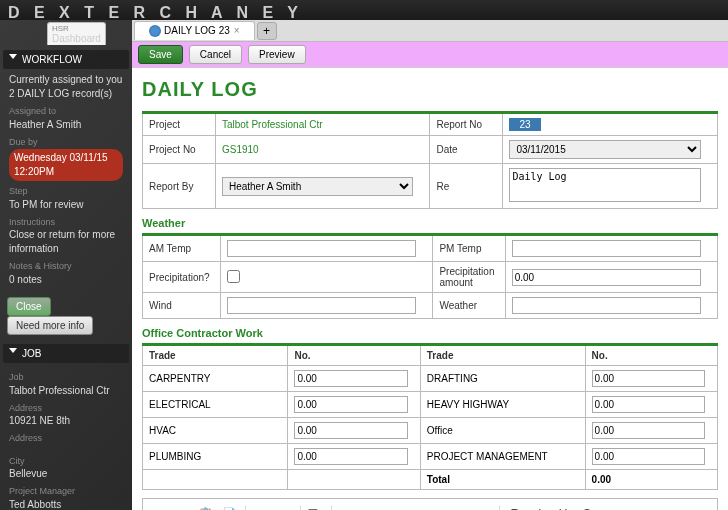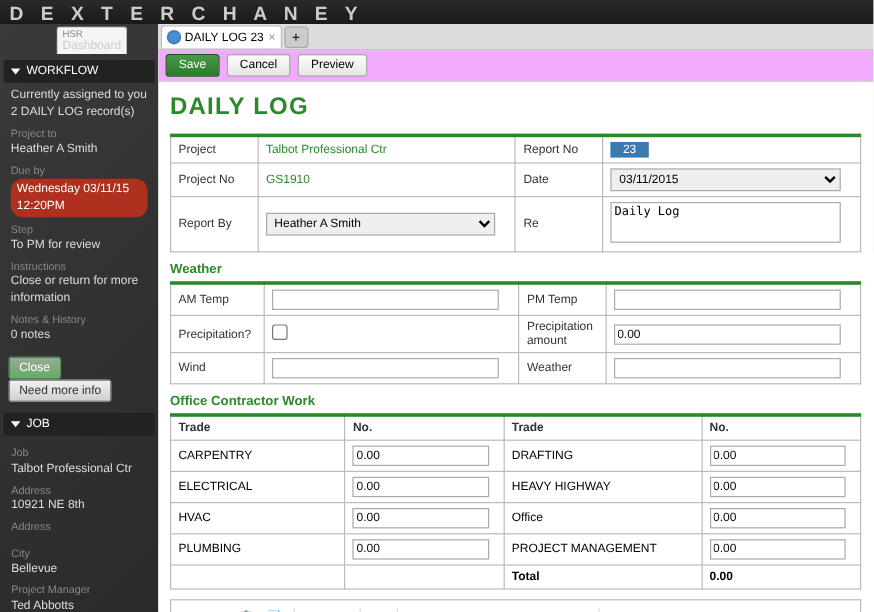--- a/index.html
+++ b/index.html
@@ -1,21 +1,21 @@
 <!DOCTYPE html>
 <html><head>
 <meta charset="utf-8">
 <style>
 * { box-sizing: border-box; margin: 0; padding: 0; }
 body { font-family: Arial, Helvetica, sans-serif; font-size: 11px; background: #e8e8e8; width: 728px; height: 510px; overflow: hidden; }
 .topbar { background: linear-gradient(#2a2a2a, #1a1a1a); height: 20px; color: #ccc; letter-spacing: 5px; font-size: 16px; padding: 4px 8px; font-weight: bold; }
 .container { display: flex; height: 490px; }
 .sidebar { width: 132px; background: linear-gradient(135deg, #3a3a3a, #2a2a2a); color: #ccc; padding: 0 3px; font-size: 10px; display: flex; flex-direction: column; }
 .tabs-row { display: flex; align-items: center; background: #ddd; height: 22px; border-bottom: 1px solid #bbb; padding-left: 2px; }
-.tab { display: flex; align-items: center; background: #f5f5f5; border: 1px solid #bbb; border-bottom: none; padding: 3px 4px; font-size: 10px; margin-right: 2px; border-radius: 3px 3px 0 0; cursor: pointer; }
+.tab { display: flex; align-items: flex-start; background: #f5f5f5; border: 1px solid #bbb; border-bottom: none; padding: 3px 14px; font-size: 10px; margin-right: 2px; border-radius: 3px 3px 0 0; cursor: pointer; }
 .tab.active { background: #fff; }
 .tab-close { margin-left: 4px; color: #888; cursor: pointer; }
 .add-tab { background: #ccc; width: 20px; text-align: center; cursor: pointer; border: 1px solid #aaa; border-radius: 3px; font-size: 12px; line-height: 16px; padding: 0; }
 .main { flex: 1; display: flex; flex-direction: column; background: #fff; overflow: hidden; }
 .toolbar-row { background: #f0abfc; padding: 3px 6px; border-bottom: 1px solid #ccc; }
 .btn { padding: 3px 10px; font-size: 10px; border: 1px solid #aaa; background: linear-gradient(#fdfdfd,#e5e5e5); border-radius: 3px; cursor: pointer; margin-right: 3px; }
 .btn.save { background: linear-gradient(#4a9a4a,#2a7a2a); color: #fff; border-color: #1a5a1a; }
 .content { padding: 6px 10px; overflow-y: auto; flex: 1; }
 h1.page-title { color: #2a8a2a; font-size: 20px; font-weight: bold; margin: 4px 0 10px; letter-spacing: 1px; }
 .section-title { color: #2a8a2a; font-weight: bold; font-size: 11px; margin: 8px 0 4px; }
@@ -26,21 +26,21 @@
 .form-table input[type=text], .form-table select, .form-table textarea { width: 95%; font-size: 10px; padding: 2px; border: 1px solid #aaa; }
 .form-table textarea { height: 34px; resize: none; }
 .val-link { color: #2a8a2a; }
 .val-highlight { background: #3a7ab0; color: #fff; padding: 1px 10px; display: inline-block; }
 .footer-row td { font-weight: bold; }
 .editor-box { border: 1px solid #bbb; margin-top: 8px; }
 .editor-toolbar { display: flex; align-items: center; padding: 4px; border-bottom: 1px solid #ddd; gap: 2px; flex-wrap: wrap; }
 .ed-btn { width: 22px; height: 22px; display: flex; align-items: center; justify-content: center; cursor: pointer; border-radius: 2px; font-size: 12px; color: #444; }
 .ed-sep { width: 1px; height: 18px; background: #ddd; margin: 0 2px; }
 .ed-sel { font-size: 10px; border: none; background: transparent; cursor: pointer; padding: 2px 4px; }
-.side-section-hdr { background: #222; color: #fff; padding: 4px 6px; font-size: 10px; display: flex; align-items: center; border-radius: 2px; margin-top: 3px; cursor: pointer; }
+.side-section-hdr { background: #222; color: #fff; padding: 4px 6px; font-size: 10px; display: flex; align-items: flex-start; border-radius: 2px; margin-top: 3px; cursor: pointer; }
 .side-arrow { display: inline-block; width: 0; height: 0; margin-right: 5px; }
 .side-arrow.down { border-left: 4px solid transparent; border-right: 4px solid transparent; border-top: 5px solid #fff; }
 .side-block { padding: 4px 6px; font-size: 10px; line-height: 1.4; }
 .side-lbl { color: #888; font-size: 9px; margin-top: 4px; }
 .side-val { color: #ddd; }
 .side-val.red { background: #b03020; color: #fff; padding: 2px 5px; display: inline-block; margin-top: 1px; border-radius: 10px; }
 .side-btn { padding: 3px 8px; font-size: 10px; border: 1px solid #888; background: linear-gradient(#f0f0f0,#d0d0d0); border-radius: 3px; cursor: pointer; margin-right: 3px; color: #333; }
 .side-btn.close { background: linear-gradient(#9a9,#6a6); color: #fff; border-color: #585; }
 .side-btn-row { padding: 6px 4px; }
 .scrollspace { flex: 1; overflow-y: auto; }
@@ -60,21 +60,21 @@
       </div>
     </div>
 
     <div class="side-section-hdr">
       <span class="side-arrow down"></span>
       <span>WORKFLOW</span>
     </div>
     <div class="side-block">
       <div class="side-val">Currently assigned to you</div>
       <div class="side-val">2 DAILY LOG record(s)</div>
-      <div class="side-lbl">Project to</div>
+      <div class="side-lbl">Assigned to</div>
       <div class="side-val">Heather A Smith</div>
       <div class="side-lbl">Due by</div>
       <div class="side-val red">Wednesday 03/11/15 12:20PM</div>
       <div class="side-lbl">Step</div>
       <div class="side-val">To PM for review</div>
       <div class="side-lbl">Instructions</div>
       <div class="side-val">Close or return for more information</div>
       <div class="side-lbl">Notes &amp; History</div>
       <div class="side-val">0 notes</div>
     </div>

